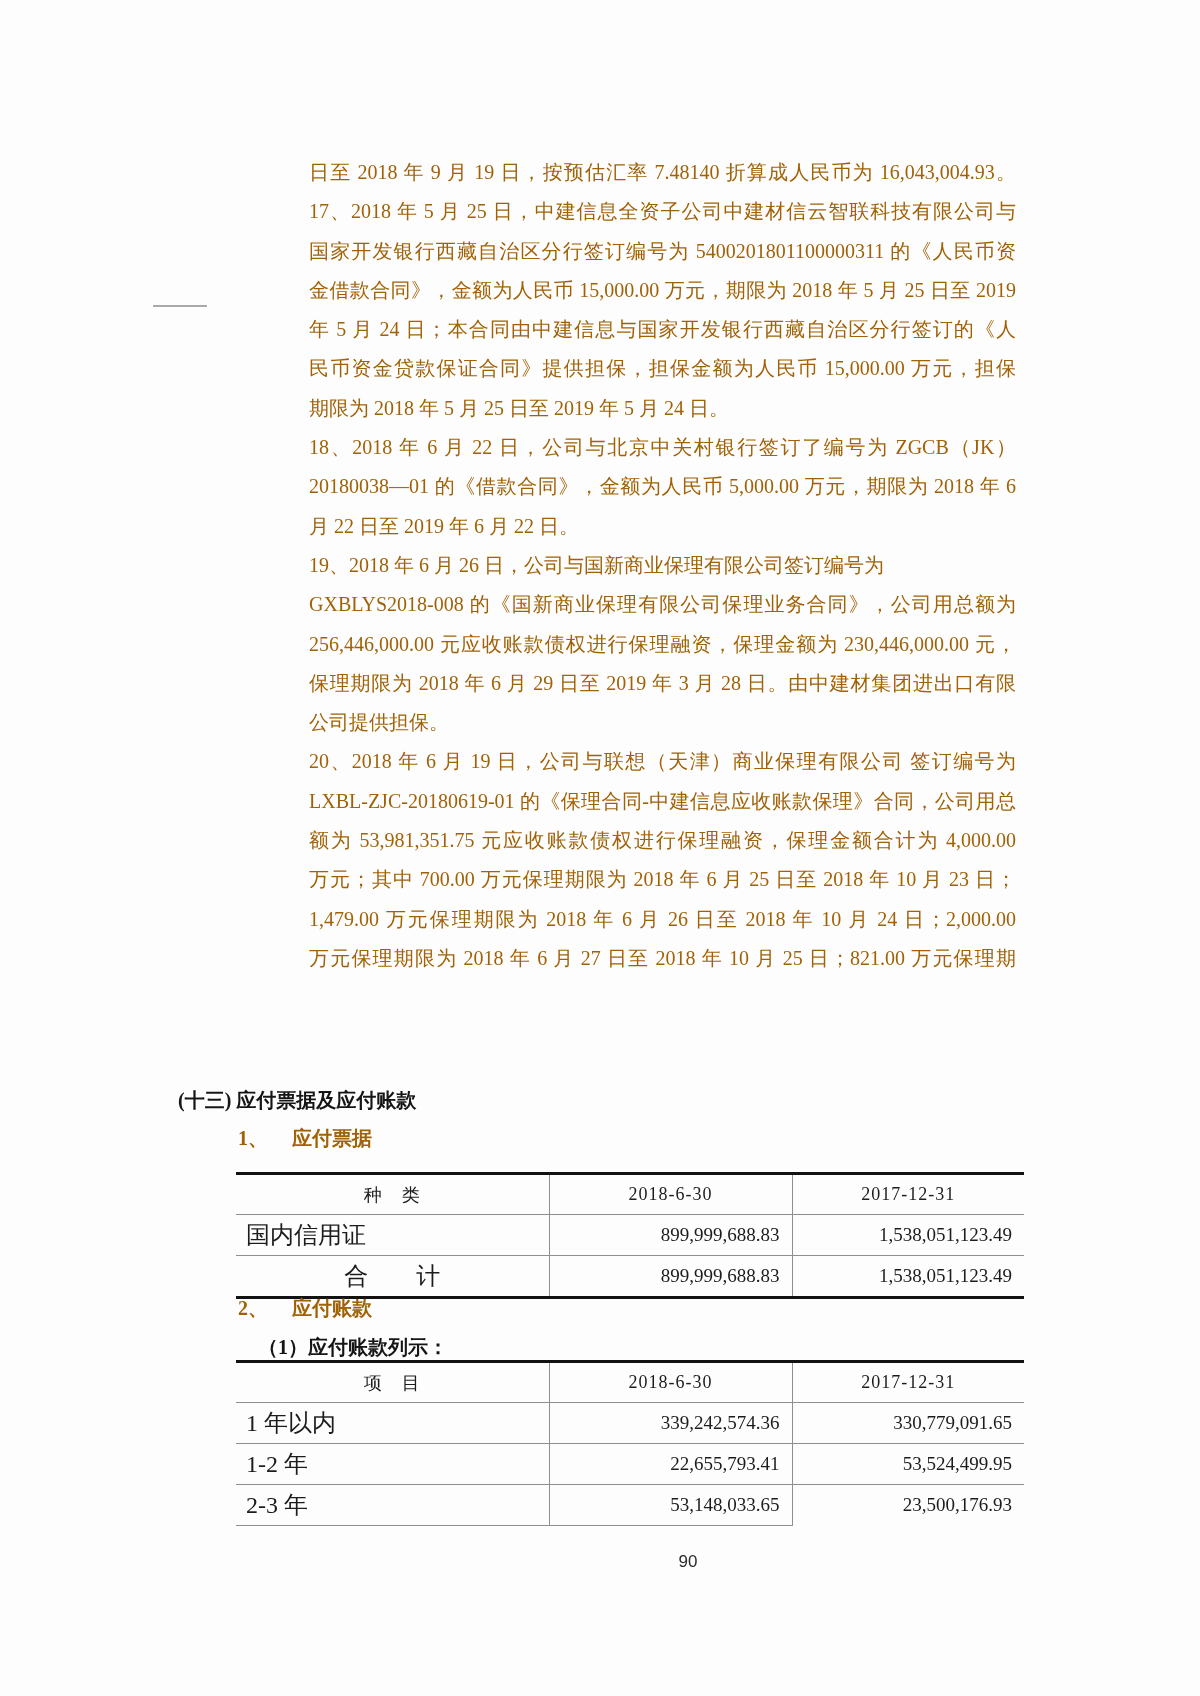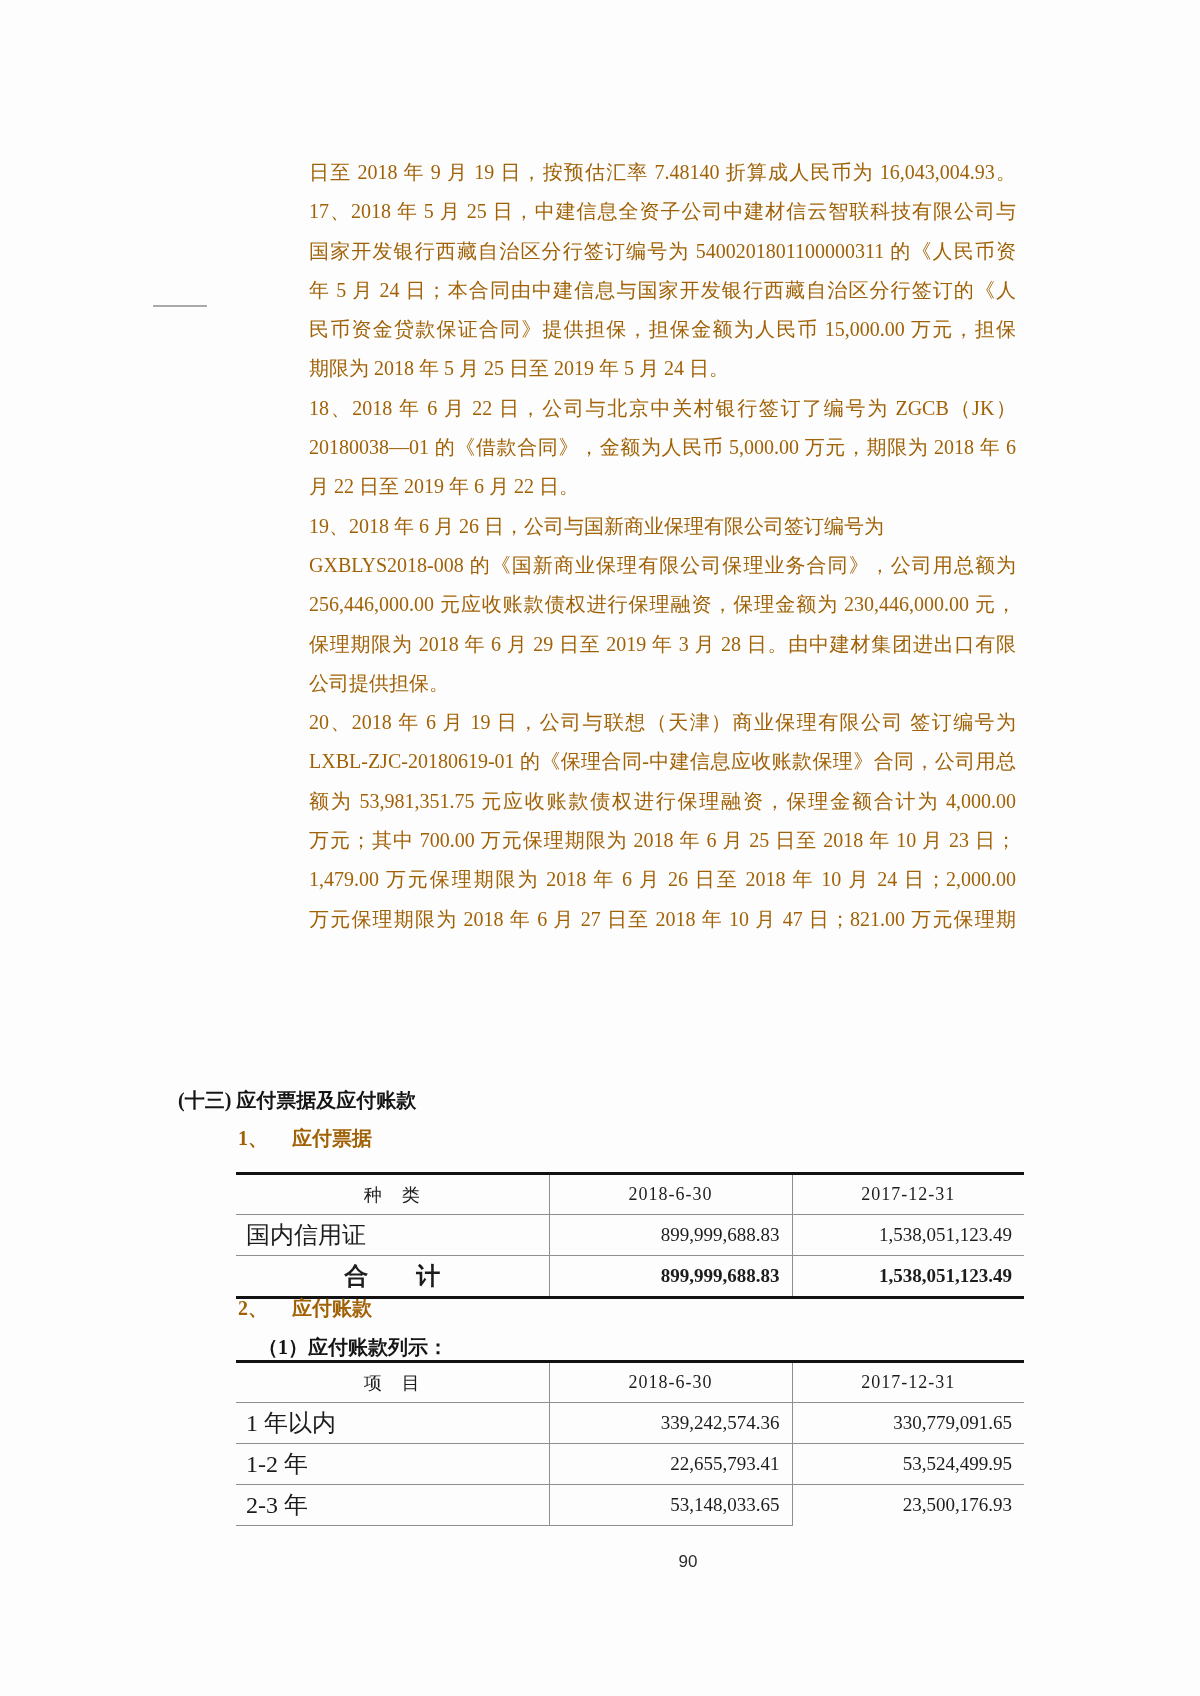--- a/index.html
+++ b/index.html
@@ -49,55 +49,56 @@
     border-bottom:1px solid #8f8f8f;
     font-weight:normal; vertical-align:middle;
     padding:0; overflow:hidden;
   }
   .fin-table th { height:39px; font-size:18px; text-align:center; letter-spacing:1px; }
   .fin-table td { height:40px; }
   .fin-table td + td, .fin-table th + th { border-left:1px solid #8f8f8f; }
   .fin-table td.lbl { font-size:24px; text-align:left; padding-left:10px; }
   .fin-table td.lbl.center { text-align:center; padding-left:0; }
   .fin-table td.num { font-size:19px; text-align:right; padding-right:12px; }
-  #table1 tbody tr:last-child td { border-bottom:none;font-weight:bold; }
+  #table1 tbody tr:last-child td { border-bottom:none; }
   #table2 tbody tr:last-child td:nth-child(3) { border-bottom:none; }
 
   .page-number {
     position:absolute; left:658px; top:1552px; width:60px;
     text-align:center; font-size:17px; color:#2b2b2b;
     font-family:"Liberation Sans","DejaVu Sans",sans-serif;
   }
 </style>
 </head>
 <body>
 
 <div class="margin-dash"></div>
 
 <div class="body-text" id="body-text">
     <div class="line">日至 2018 年 9 月 19 日，按预估汇率 7.48140 折算成人民币为 16,043,004.93。</div>
     <div class="line">17、2018 年 5 月 25 日，中建信息全资子公司中建材信云智联科技有限公司与</div>
     <div class="line">国家开发银行西藏自治区分行签订编号为 5400201801100000311 的《人民币资</div>
+    <div class="line">金借款合同》，金额为人民币 15,000.00 万元，期限为 2018 年 5 月 25 日至 2019</div>
     <div class="line">年 5 月 24 日；本合同由中建信息与国家开发银行西藏自治区分行签订的《人</div>
     <div class="line">民币资金贷款保证合同》提供担保，担保金额为人民币 15,000.00 万元，担保</div>
     <div class="line short">期限为 2018 年 5 月 25 日至 2019 年 5 月 24 日。</div>
     <div class="line">18、2018 年 6 月 22 日，公司与北京中关村银行签订了编号为 ZGCB（JK）</div>
     <div class="line">20180038—01 的《借款合同》，金额为人民币 5,000.00 万元，期限为 2018 年 6</div>
     <div class="line short">月 22 日至 2019 年 6 月 22 日。</div>
     <div class="line short">19、2018 年 6 月 26 日，公司与国新商业保理有限公司签订编号为</div>
     <div class="line">GXBLYS2018-008 的《国新商业保理有限公司保理业务合同》，公司用总额为</div>
     <div class="line">256,446,000.00 元应收账款债权进行保理融资，保理金额为 230,446,000.00 元，</div>
     <div class="line">保理期限为 2018 年 6 月 29 日至 2019 年 3 月 28 日。由中建材集团进出口有限</div>
     <div class="line short">公司提供担保。</div>
     <div class="line">20、2018 年 6 月 19 日，公司与联想（天津）商业保理有限公司 签订编号为</div>
     <div class="line">LXBL-ZJC-20180619-01 的《保理合同-中建信息应收账款保理》合同，公司用总</div>
     <div class="line">额为 53,981,351.75 元应收账款债权进行保理融资，保理金额合计为 4,000.00</div>
     <div class="line">万元；其中 700.00 万元保理期限为 2018 年 6 月 25 日至 2018 年 10 月 23 日；</div>
     <div class="line">1,479.00 万元保理期限为 2018 年 6 月 26 日至 2018 年 10 月 24 日；2,000.00</div>
-    <div class="line">万元保理期限为 2018 年 6 月 27 日至 2018 年 10 月 47 日；821.00 万元保理期</div>
+    <div class="line">万元保理期限为 2018 年 6 月 27 日至 2018 年 10 月 25 日；821.00 万元保理期</div>
   </div>
 
 <div class="h-main">(十三) 应付票据及应付账款</div>
 
 <div class="h-sub" id="sub1">
   <span>1、</span><span class="sub-title">应付票据</span>
 </div>
 
 <table class="fin-table" id="table1">
   <colgroup>

